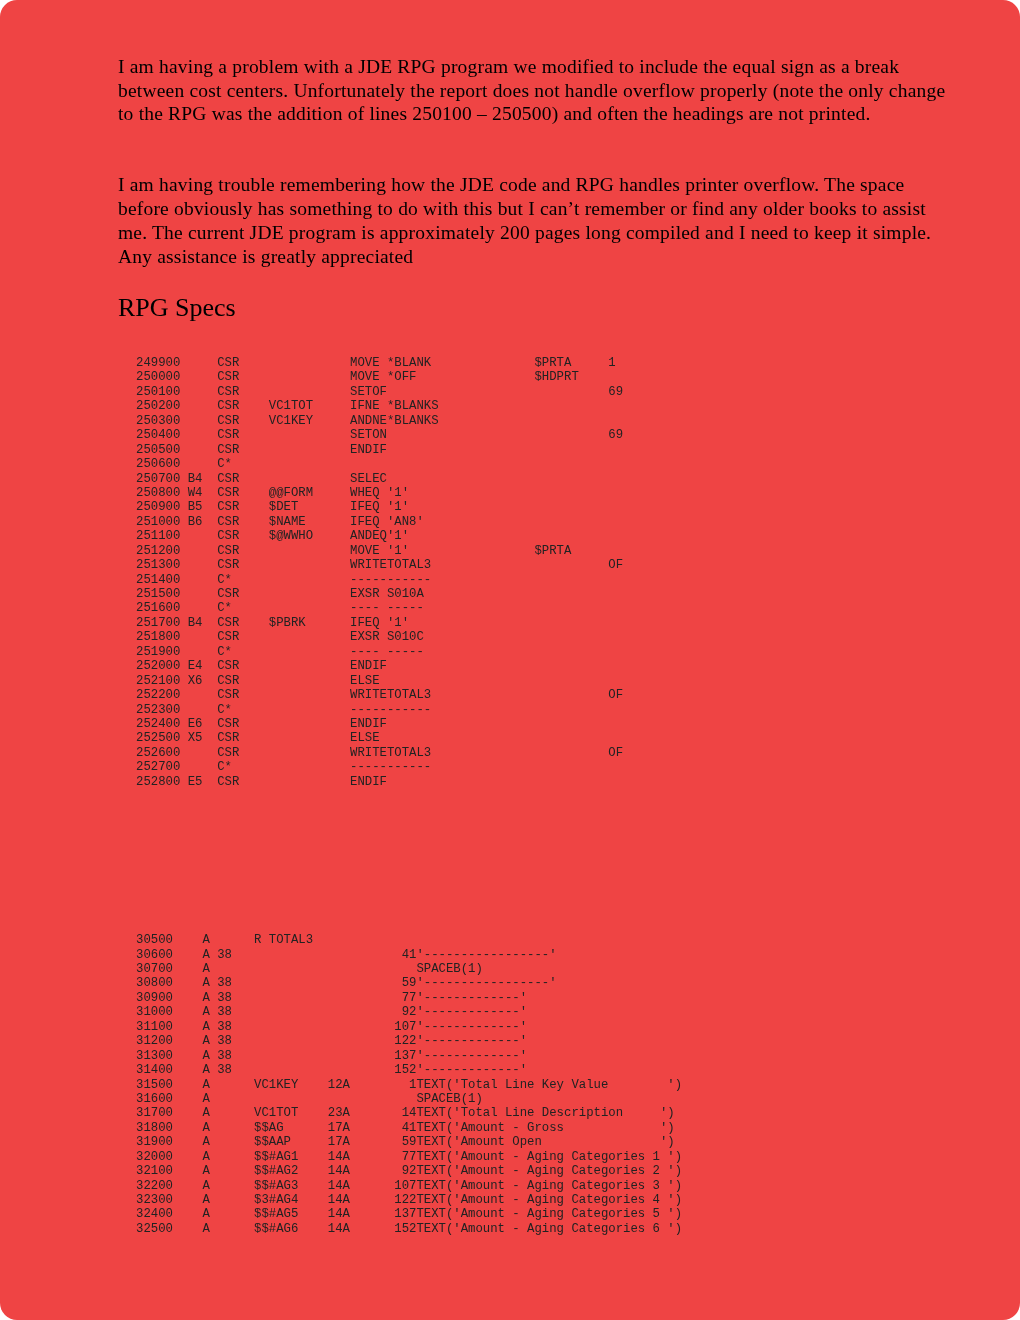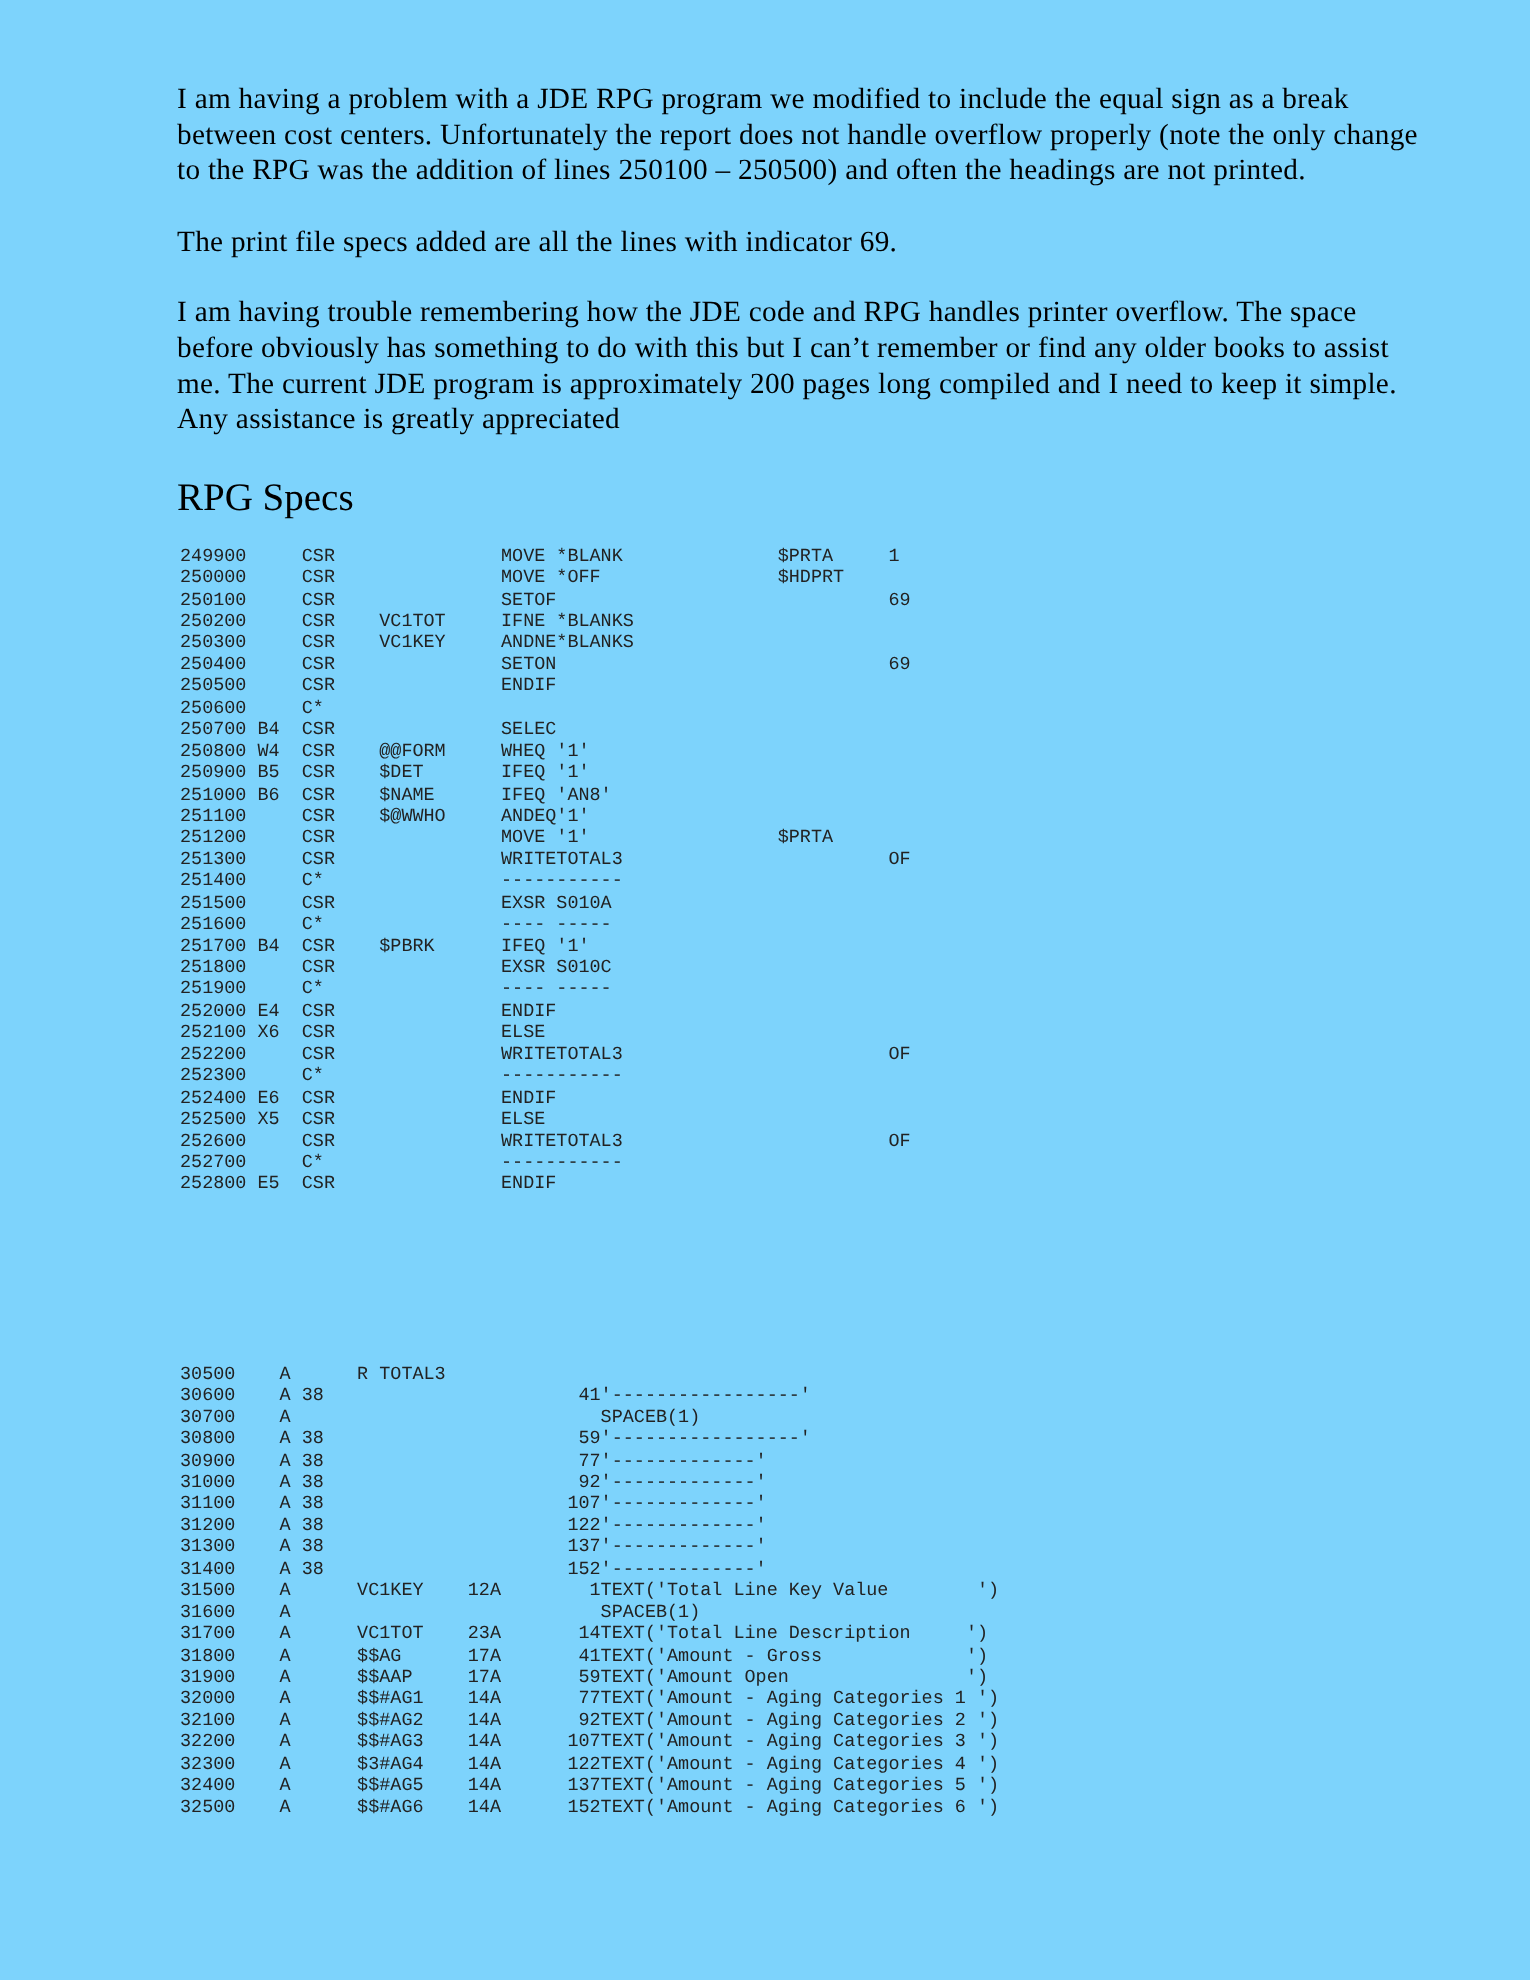--- a/index.html
+++ b/index.html
@@ -12,23 +12,24 @@
     width: 1020px;
     height: 1320px;
     font-family: "Liberation Serif", "DejaVu Serif", serif;
     color: #000000;
     overflow: hidden;
   }
   .page {
     position: relative;
     width: 1020px;
     height: 1320px;
-    background: #7dd3fc;
+    background: #ef4444;
     box-sizing: border-box;
     padding: 55px 66px 0 118px;
+    border-radius: 17px;
   }
   .prose {
     font-family: "Liberation Serif", "DejaVu Serif", serif;
     font-size: 19.5px;
     line-height: 23.7px;
     text-align: left;
     margin: 0;
     color: #000000;
     letter-spacing: 0.01em;
   }
@@ -46,21 +47,21 @@
   .gap-sm { height: 20px; }
   .gap-md { height: 28px; }
   .gap-lg { height: 92px; }
 
   .code-block {
     font-family: "Liberation Mono", "DejaVu Sans Mono", monospace;
     font-size: 12.3px;
     line-height: 14.45px;
     white-space: pre;
     color: #222222;
-    margin: 0;
+    margin: 16px;
     letter-spacing: 0px;
   }
   .code-line {
     white-space: pre;
     font-family: "Liberation Mono", "DejaVu Sans Mono", monospace;
     font-size: 12.3px;
     line-height: 14.45px;
     color: #222222;
     height: 14.45px;
   }
@@ -69,21 +70,20 @@
 </style>
 </head>
 <body>
 
 <div class="page">
 
   <p class="prose">I am having a problem with a JDE RPG program we modified to include the equal sign as a break between cost centers.  Unfortunately the report does not handle overflow properly (note the only change to the RPG was the addition of lines 250100 – 250500) and often the headings are not printed.</p>
 
   <div class="para-gap"></div>
 
-  <p class="prose">The print file specs added are all the lines with indicator 69.</p>
 
   <div class="para-gap"></div>
 
   <p class="prose">I am having trouble remembering how the JDE code and RPG handles printer overflow.  The space before obviously has something to do with this but I can’t remember or find any older books to assist me.  The current JDE program is approximately 200 pages long compiled and I need to keep it simple.  Any assistance is greatly appreciated</p>
 
   <div class="gap-md"></div>
 
   <h2 class="heading">RPG Specs</h2>
 
   <div class="gap-sm"></div>

